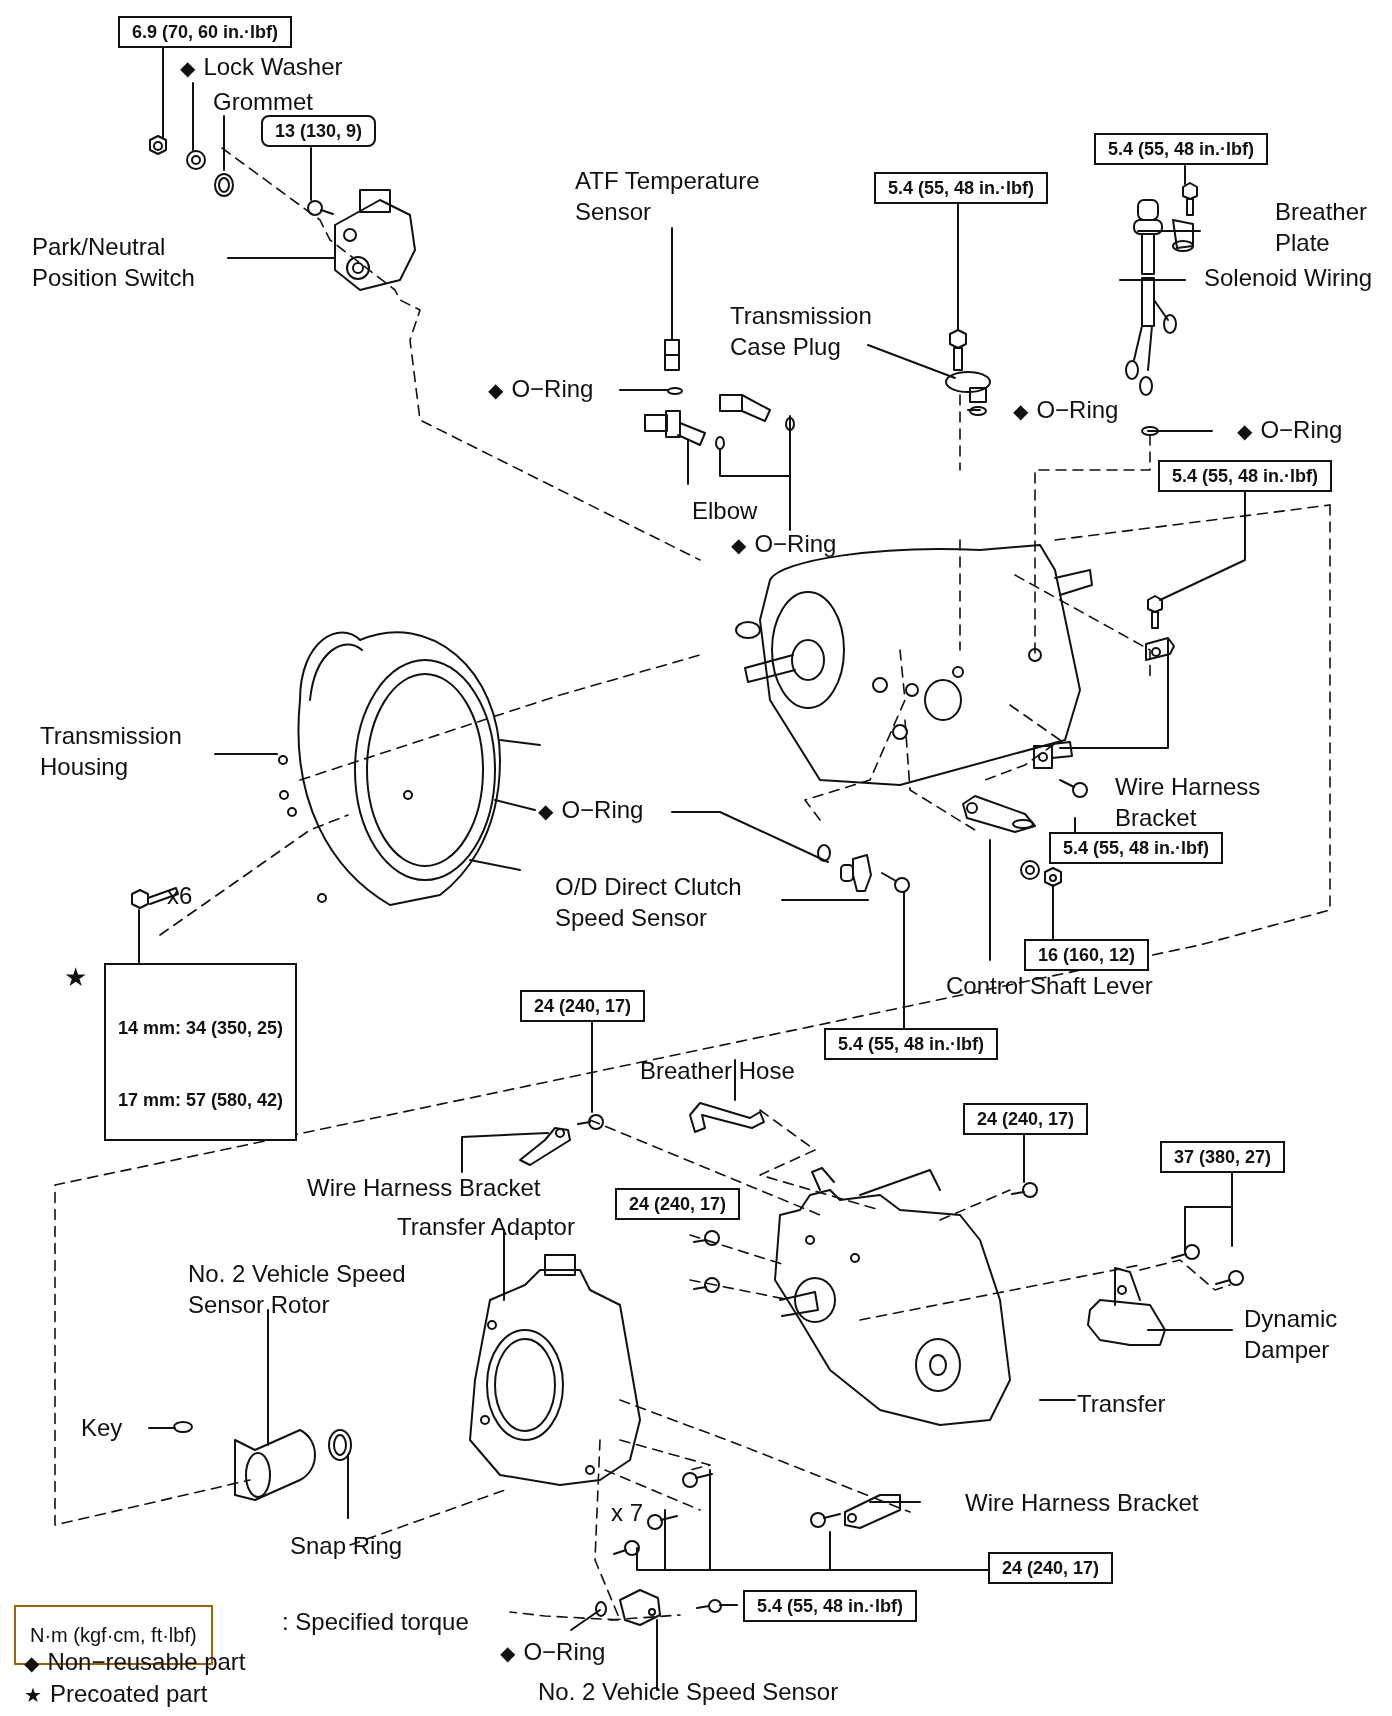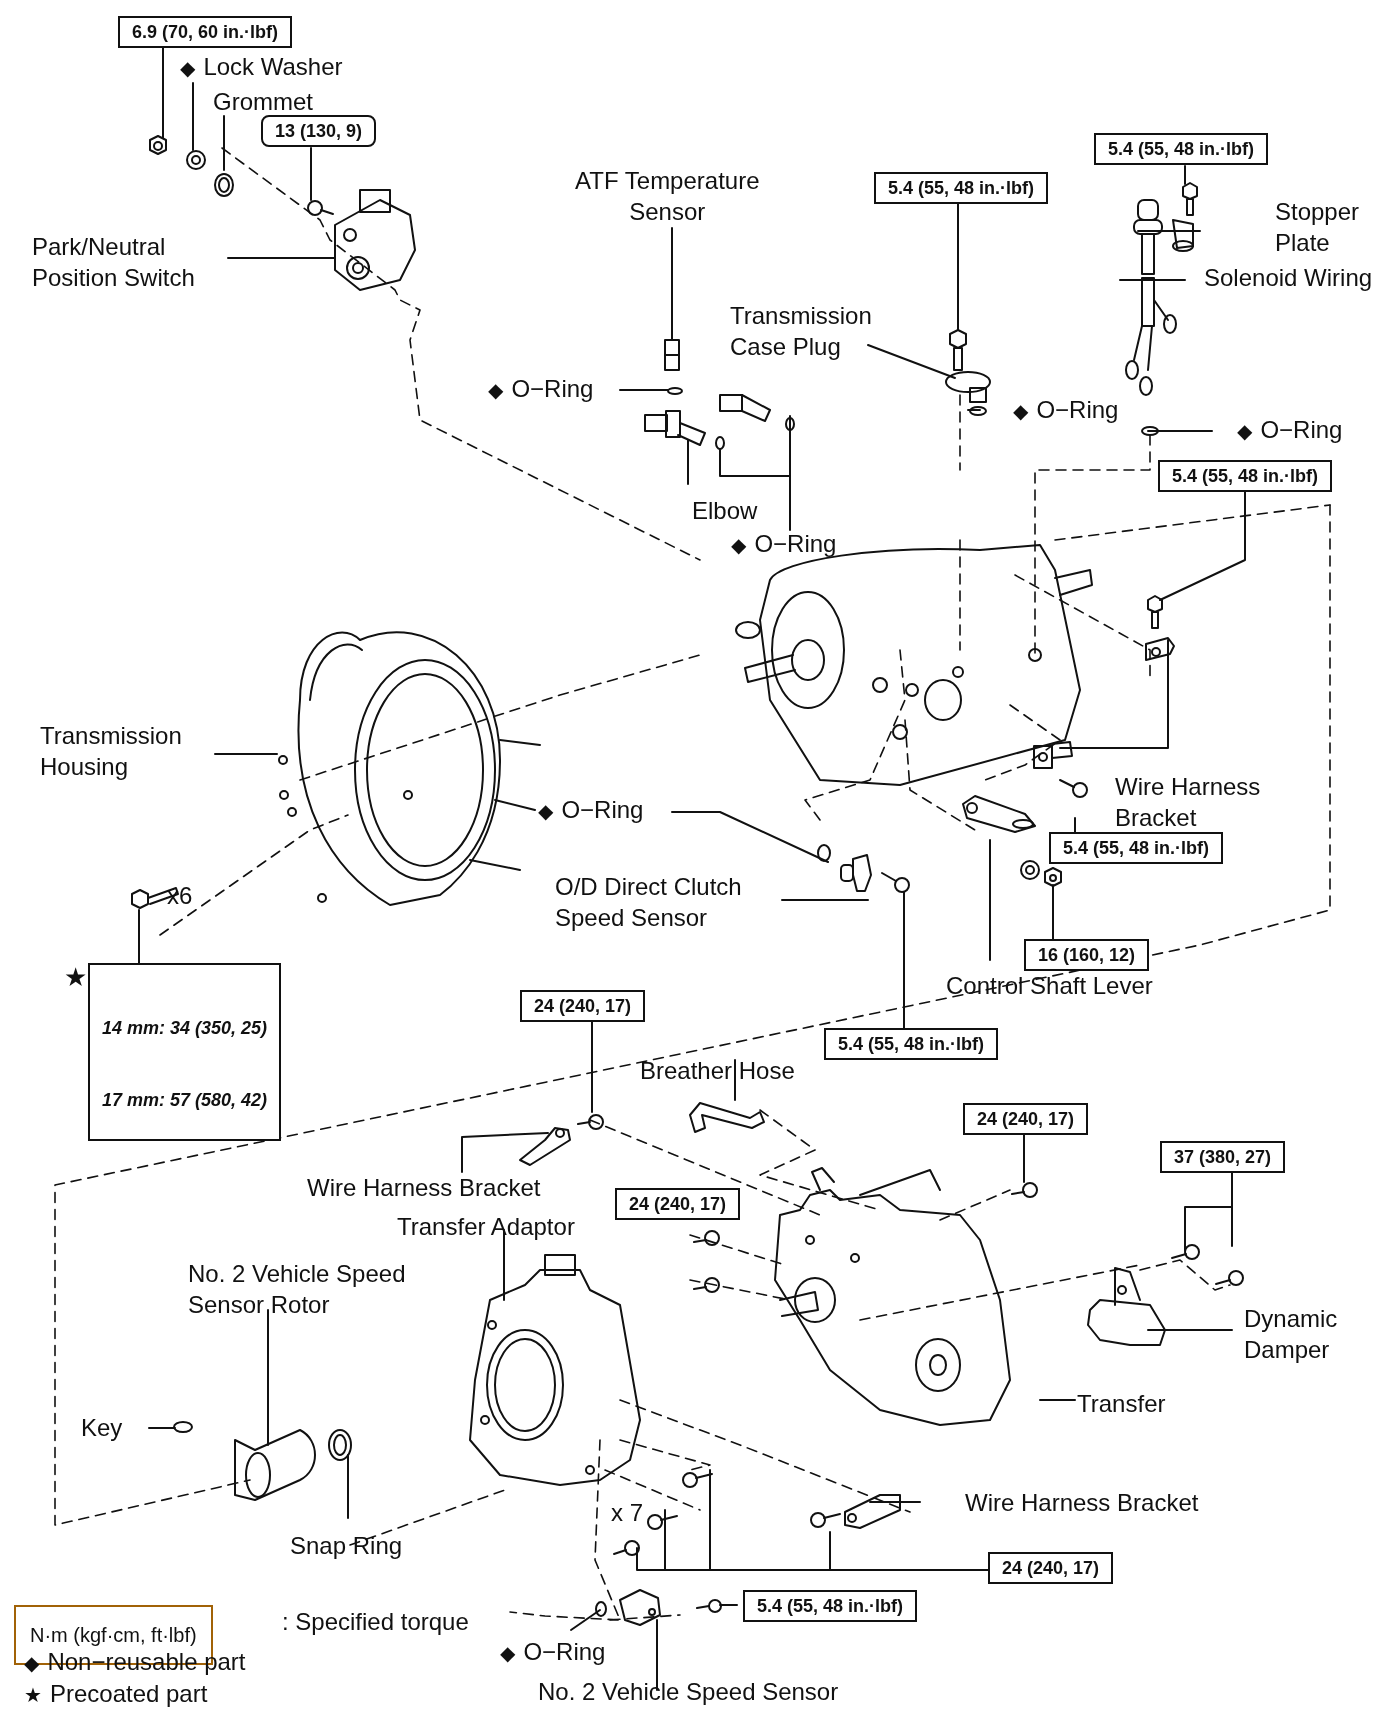--- a/index.html
+++ b/index.html
@@ -332,39 +332,39 @@
 </svg>
 
 <div class="tq" style="left:118px;top:16px;">6.9 (70, 60 in.·lbf)</div>
 <div class="tq" style="left:261px;top:115px;border-radius:8px;">13 (130, 9)</div>
 <div class="tq" style="left:874px;top:172px;">5.4 (55, 48 in.·lbf)</div>
 <div class="tq" style="left:1094px;top:133px;">5.4 (55, 48 in.·lbf)</div>
 <div class="tq" style="left:1158px;top:460px;">5.4 (55, 48 in.·lbf)</div>
 <div class="tq" style="left:1049px;top:832px;">5.4 (55, 48 in.·lbf)</div>
 <div class="tq" style="left:1024px;top:939px;">16 (160, 12)</div>
 <div class="tq" style="left:824px;top:1028px;">5.4 (55, 48 in.·lbf)</div>
-<div class="tq two" style="left:88px;top:963px;font-style:italic;">
+<div class="tq two" style="left:104px;top:963px;">
   <div>14 mm: 34 (350, 25)</div>
   <div>17 mm: 57 (580, 42)</div>
 </div>
 <div class="tq" style="left:520px;top:990px;">24 (240, 17)</div>
 <div class="tq" style="left:963px;top:1103px;">24 (240, 17)</div>
 <div class="tq" style="left:615px;top:1188px;">24 (240, 17)</div>
 <div class="tq" style="left:1160px;top:1141px;">37 (380, 27)</div>
 <div class="tq" style="left:988px;top:1552px;">24 (240, 17)</div>
 <div class="tq" style="left:743px;top:1590px;">5.4 (55, 48 in.·lbf)</div>
 
 <div class="lbl" style="left:180px;top:51px;"><span class="dia">◆</span><span>Lock Washer</span></div>
 <div class="lbl" style="left:213px;top:86px;">Grommet</div>
 <div class="lbl" style="left:32px;top:231px;"><div>Park/Neutral</div><div>Position Switch</div></div>
 
-<div class="lbl" style="left:575px;top:165px;text-align:center;"><div>ATF Temperature</div><div>Sensor</div></div>
+<div class="lbl" style="left:575px;top:165px;"><div>ATF Temperature</div><div>Sensor</div></div>
 <div class="lbl" style="left:488px;top:373px;"><span class="dia">◆</span><span>O−Ring</span></div>
 <div class="lbl" style="left:730px;top:300px;"><div>Transmission</div><div>Case Plug</div></div>
-<div class="lbl" style="left:1275px;top:196px;"><div>Stopper</div><div>Plate</div></div>
+<div class="lbl" style="left:1275px;top:196px;"><div>Breather</div><div>Plate</div></div>
 <div class="lbl" style="left:1204px;top:262px;">Solenoid Wiring</div>
 <div class="lbl" style="left:1013px;top:394px;"><span class="dia">◆</span><span>O−Ring</span></div>
 <div class="lbl" style="left:1237px;top:414px;"><span class="dia">◆</span><span>O−Ring</span></div>
 <div class="lbl" style="left:652px;top:495px;margin-left:40px;">Elbow</div>
 <div class="lbl" style="left:731px;top:528px;"><span class="dia">◆</span><span>O−Ring</span></div>
 
 <div class="lbl" style="left:40px;top:720px;"><div>Transmission</div><div>Housing</div></div>
 <div class="lbl" style="left:167px;top:880px;">x6</div>
 <div class="lbl" style="left:538px;top:794px;"><span class="dia">◆</span><span>O−Ring</span></div>
 <div class="lbl" style="left:555px;top:871px;"><div>O/D Direct Clutch</div><div>Speed Sensor</div></div>

